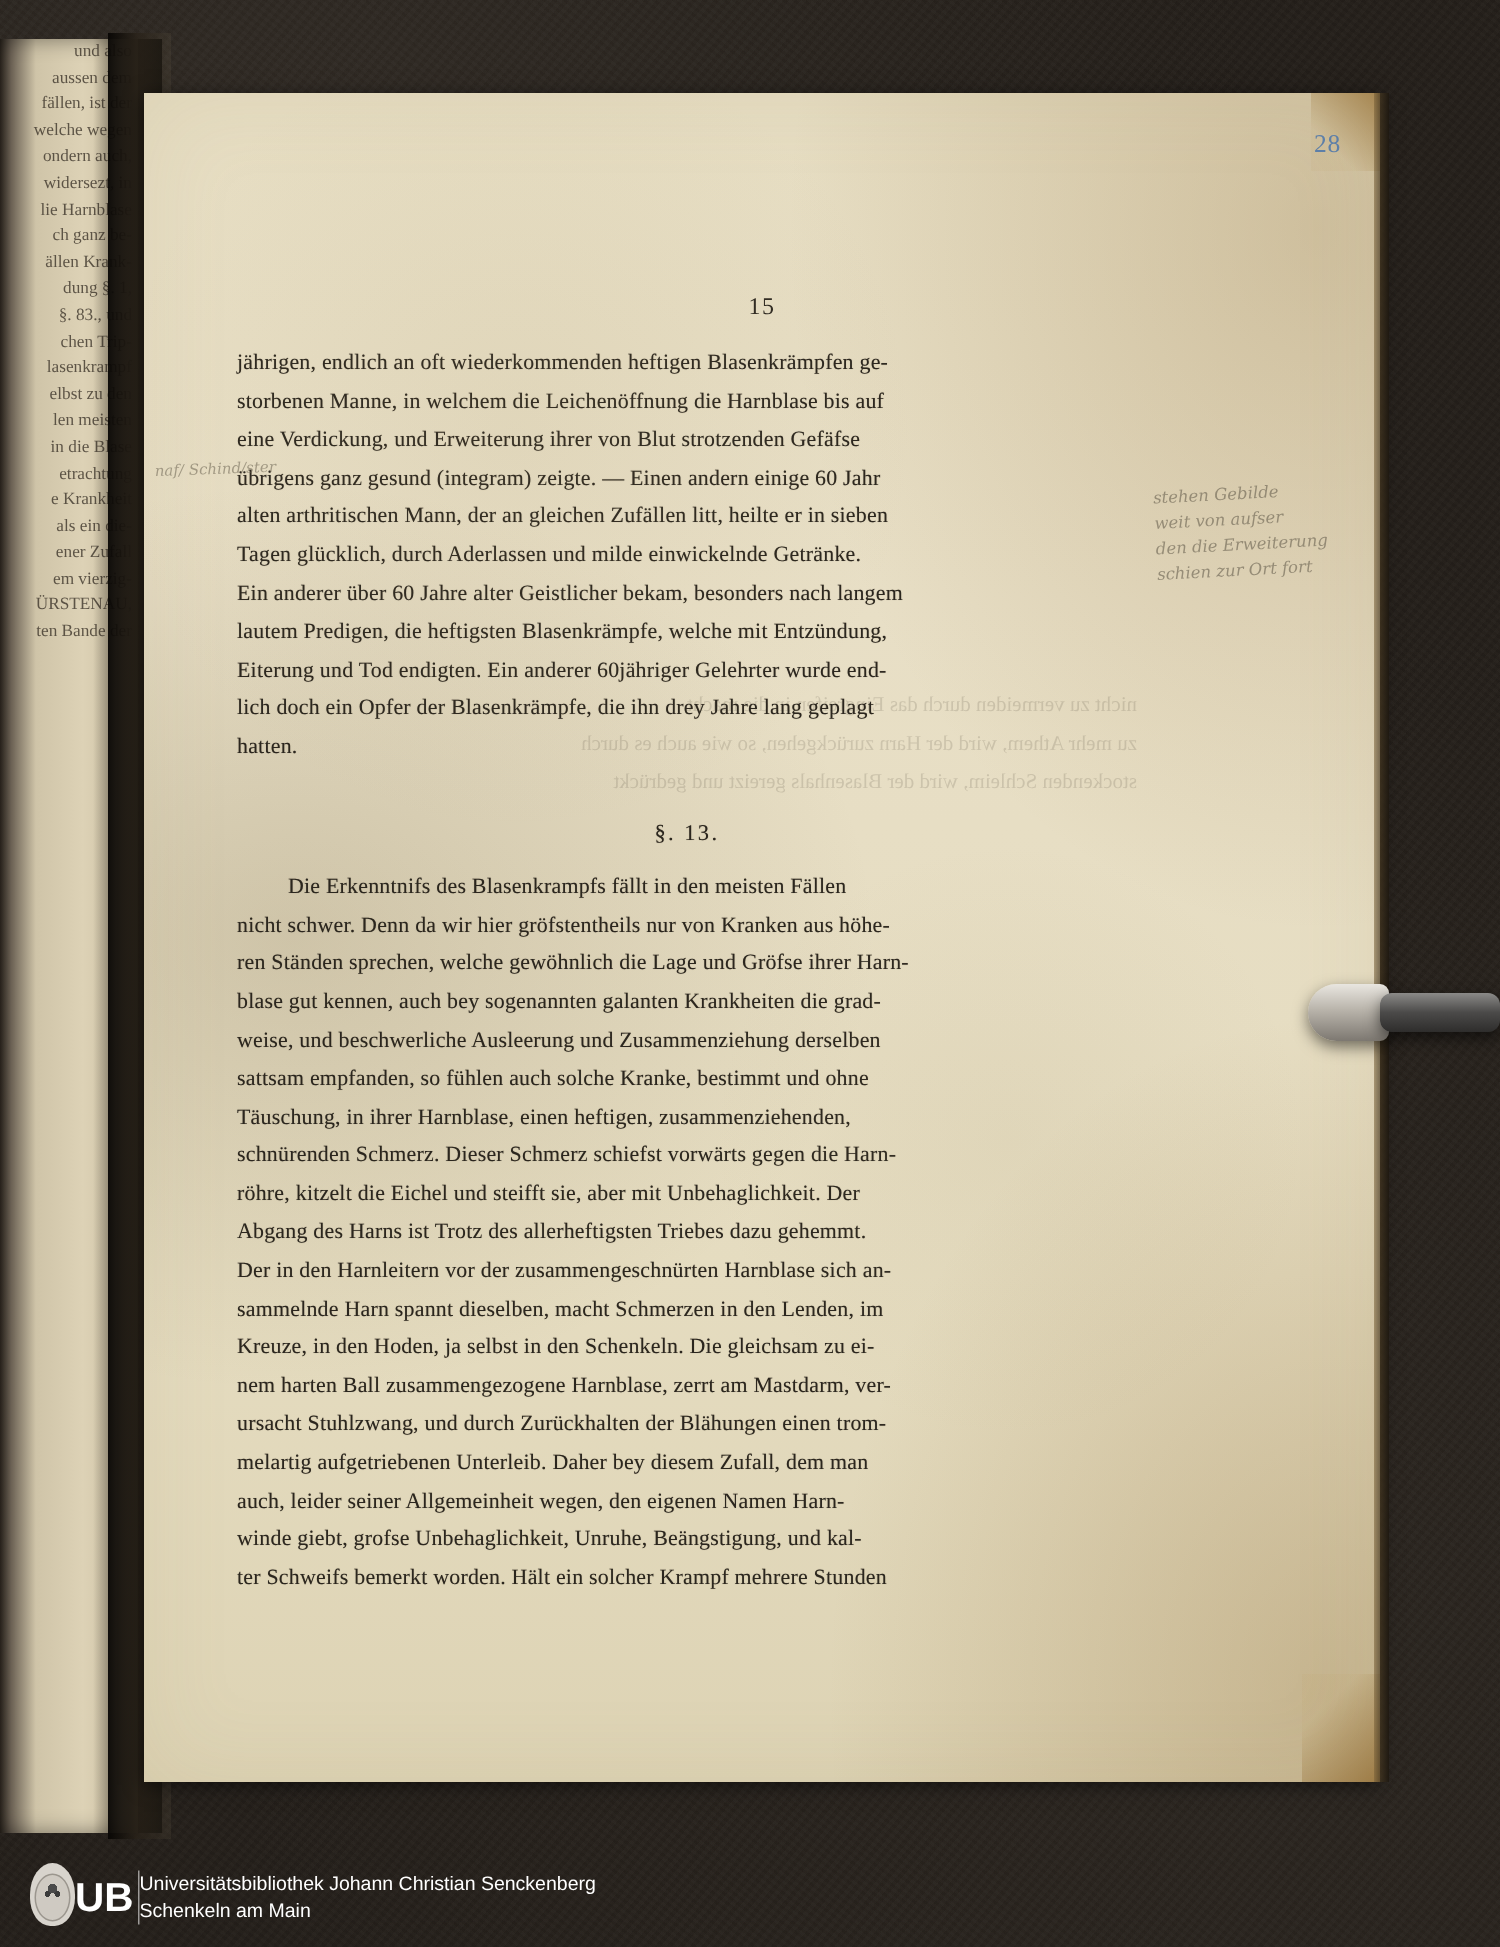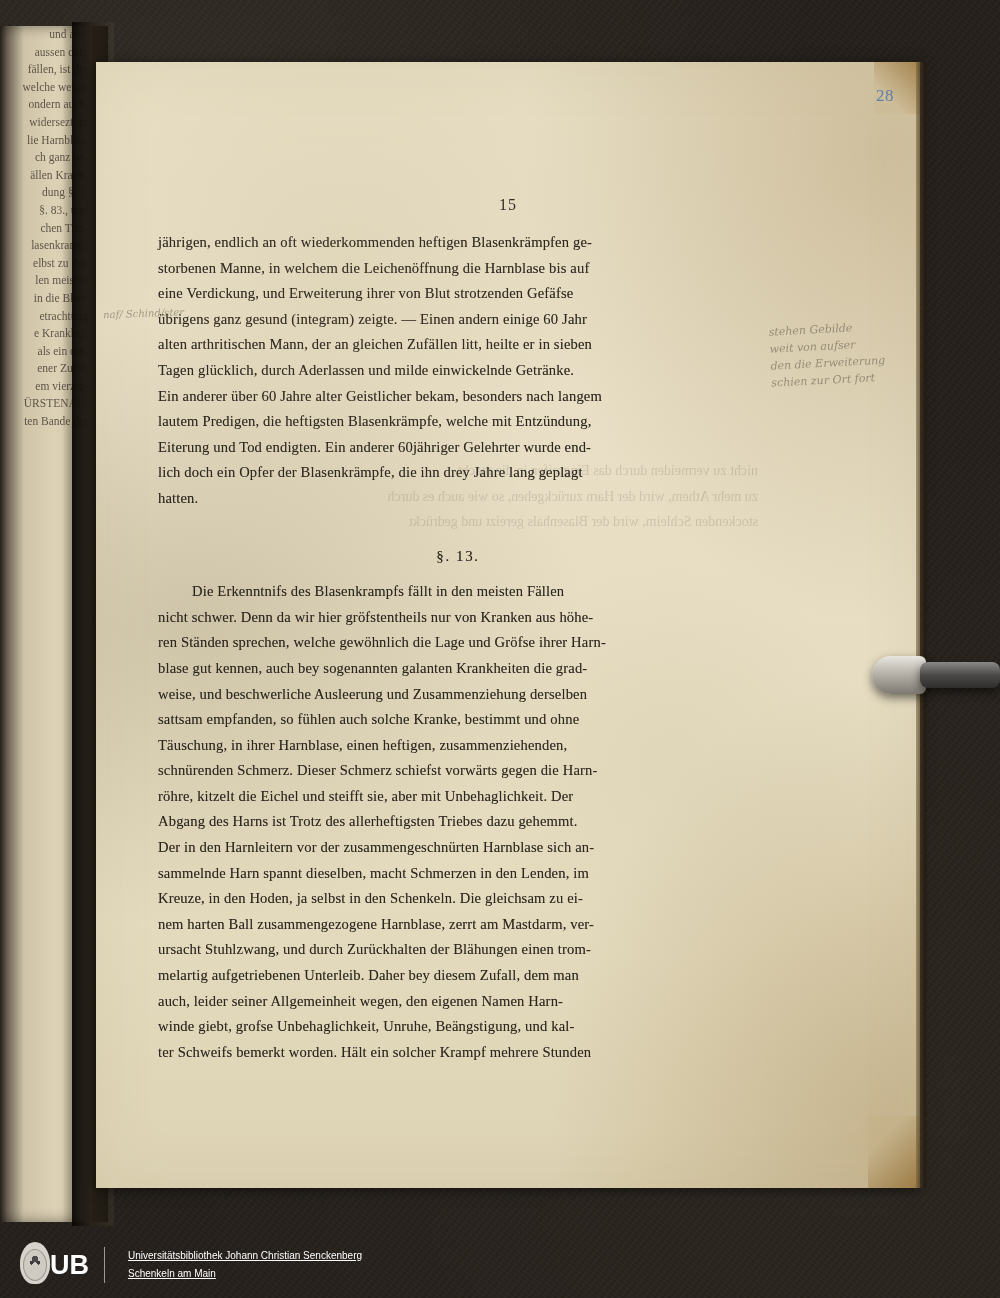--- a/index.html
+++ b/index.html
@@ -250,21 +250,20 @@
     display: flex;
     align-items: center;
     padding-left: 18px;
     box-sizing: border-box;
   }
   .ub-logo {
     width: 74px;
     height: 46px;
     position: relative;
     flex: none;
-    margin-right: 12px;
   }
   .ub-logo .crest {
     position: absolute;
     left: 2px; top: 0;
     width: 30px; height: 42px;
     border-radius: 50% 50% 45% 45%;
     background: #d8d4cd;
     color: #2a2a2a;
     font-size: 10px;
     display: flex;
@@ -287,25 +286,24 @@
     left: 32px; top: 8px;
     font-family: "Liberation Sans", sans-serif;
     font-weight: bold;
     font-size: 27px;
     color: #ffffff;
     letter-spacing: 0px;
   }
   .footer-text {
     color: #ffffff;
     font-family: "Liberation Sans", sans-serif;
-    font-size: 10px;
+    font-size: 13px;
     line-height: 18px;
     border-left: 1px solid rgba(255,255,255,0.55);
-    padding-left: 23px;
-    text-decoration: underline;
+    padding-left: 0;
   }
   .footer-text .ln { display: block; white-space: nowrap; }
 </style>
 </head>
 <body>
 
 <div id="scan-root">
 
   <div class="prev-page">
     <div class="prev-page-text" id="prev-lines">

